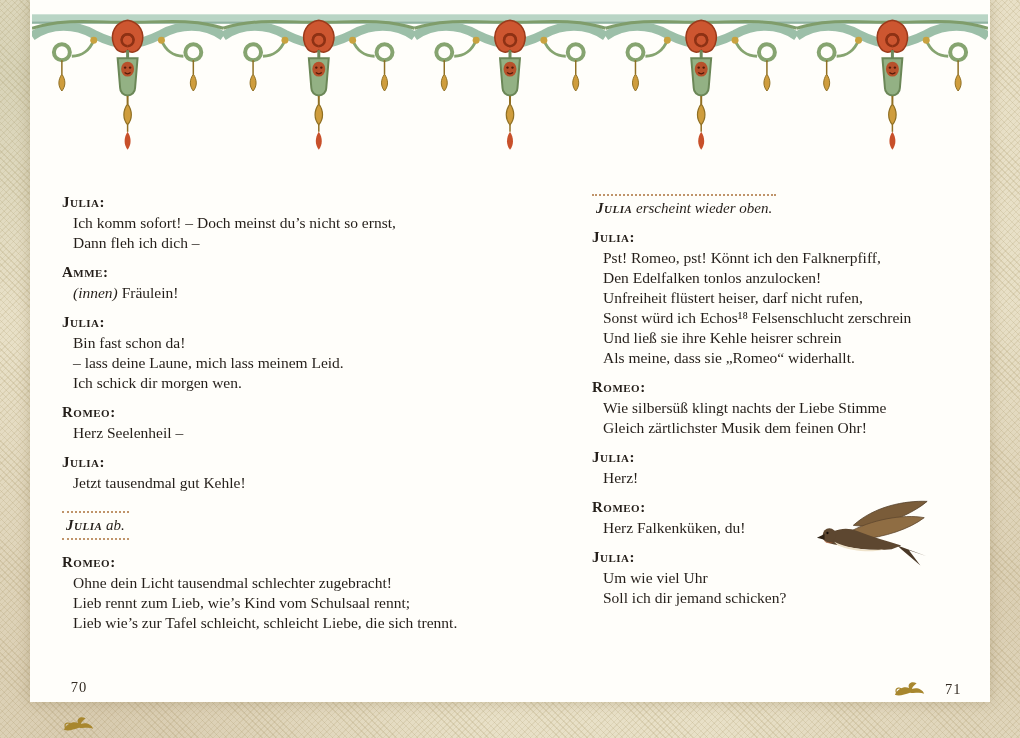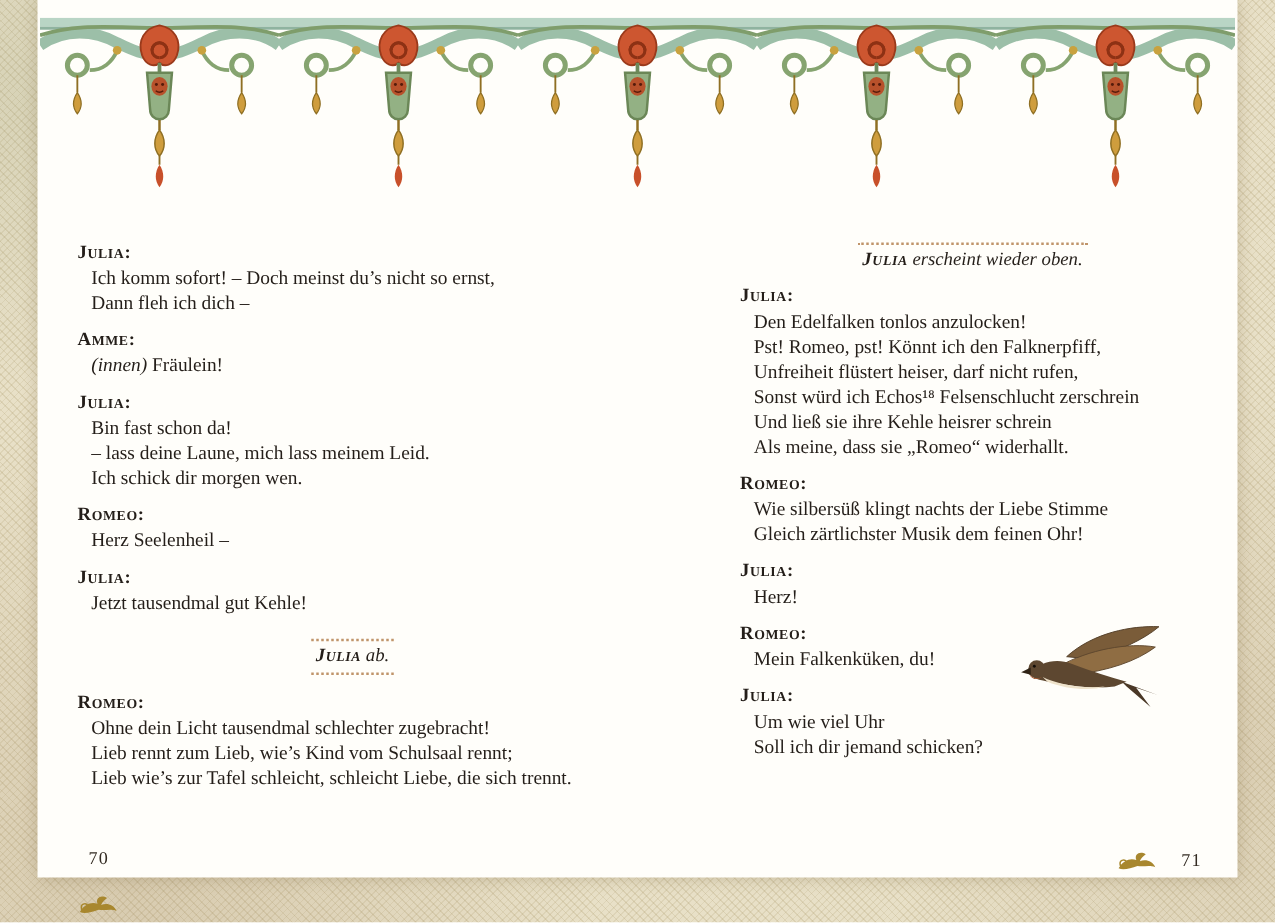--- a/index.html
+++ b/index.html
@@ -27,21 +27,21 @@
   .speech{margin:0 0 1px 0;}
   .speaker{
     font-size:15px;font-weight:700;font-variant:small-caps;
     letter-spacing:0.5px;margin:11px 0 2px 0;color:#241e19;
   }
   .line{
     font-size:15.5px;line-height:20px;padding-left:11px;
     white-space:nowrap;color:#241e19;
   }
   .inline-stage{font-style:italic;}
-  .direction{text-align:center;margin:15px 0 9px 0;}
+  .direction{margin:15px 0 9px 0;}
   .direction-inner{display:inline-block;}
   .dotted-rule{height:0;border-top:2px dotted #c0946a;margin:3px 0;}
   .direction-text{font-size:15px;font-style:italic;padding:1px 4px;}
   .direction-name{font-variant:small-caps;letter-spacing:0.5px;font-weight:600;}
   .footer{position:absolute;top:679px;display:flex;align-items:center;gap:18px;}
   .footer.left{left:62px;flex-direction:column;}
   .footer.right{left:893px;}
   .page-number{font-size:14.5px;letter-spacing:1px;color:#332b22;}
   .flourish{width:34px;height:20px;display:block;}
   .swallow{position:absolute;left:815px;top:497px;width:115px;height:72px;}
@@ -129,39 +129,39 @@
         <div class="line">Ohne dein Licht tausendmal schlechter zugebracht!</div>
         <div class="line">Lieb rennt zum Lieb, wie’s Kind vom Schulsaal rennt;</div>
         <div class="line">Lieb wie’s zur Tafel schleicht, schleicht Liebe, die sich trennt.</div>
       </div>
     </div>
 
   <div class="page-text right">
       <div class="direction"><div class="direction-inner"><div class="dotted-rule"></div><div class="direction-text"><span class="direction-name">Julia</span><span> erscheint wieder oben.</span></div></div></div>
       <div class="speech">
         <div class="speaker">Julia:</div>
+        <div class="line">Pst! Romeo, pst! Könnt ich den Falknerpfiff,</div>
         <div class="line">Den Edelfalken tonlos anzulocken!</div>
-        <div class="line">Pst! Romeo, pst! Könnt ich den Falknerpfiff,</div>
         <div class="line">Unfreiheit flüstert heiser, darf nicht rufen,</div>
         <div class="line">Sonst würd ich Echos¹⁸ Felsenschlucht zerschrein</div>
         <div class="line">Und ließ sie ihre Kehle heisrer schrein</div>
         <div class="line">Als meine, dass sie „Romeo“ widerhallt.</div>
       </div>
       <div class="speech">
         <div class="speaker">Romeo:</div>
         <div class="line">Wie silbersüß klingt nachts der Liebe Stimme</div>
         <div class="line">Gleich zärtlichster Musik dem feinen Ohr!</div>
       </div>
       <div class="speech">
         <div class="speaker">Julia:</div>
         <div class="line">Herz!</div>
       </div>
       <div class="speech">
         <div class="speaker">Romeo:</div>
-        <div class="line">Mein Falkenküken, du!</div>
+        <div class="line">Herz Falkenküken, du!</div>
       </div>
       <div class="speech">
         <div class="speaker">Julia:</div>
         <div class="line">Um wie viel Uhr</div>
         <div class="line">Soll ich dir jemand schicken?</div>
       </div>
     </div>
 
   <svg class="swallow" viewBox="0 0 120 72" aria-hidden="true">
     <path d="M40,28 C62,8 94,2 117,3 C104,14 84,23 60,30 Z" fill="#7a5c39" stroke="#54402a" stroke-width="0.8"></path>

